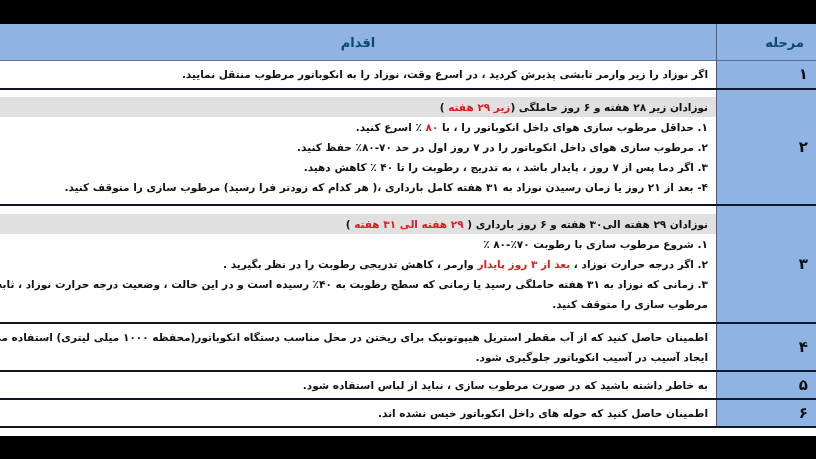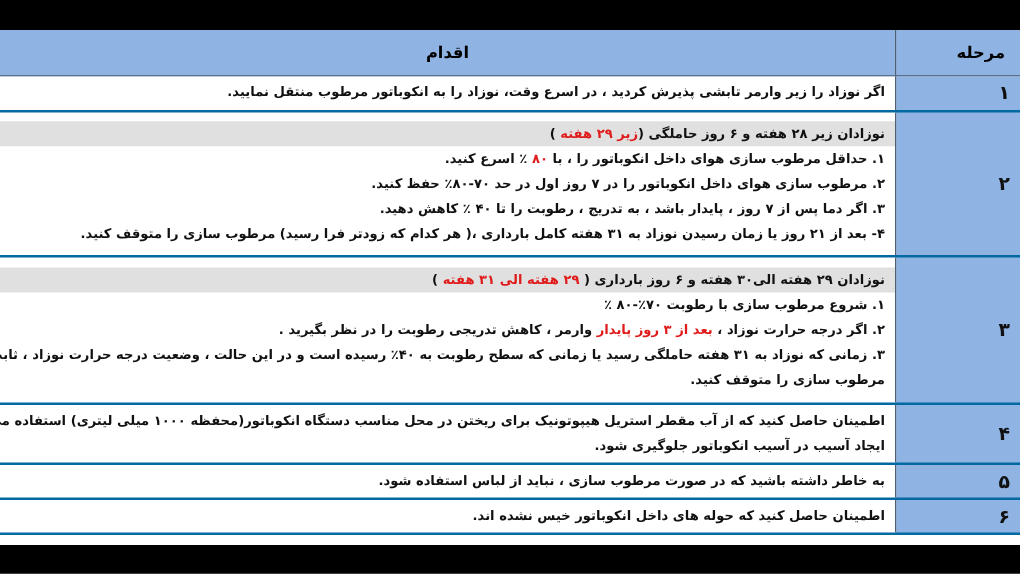--- a/index.html
+++ b/index.html
@@ -7,27 +7,27 @@
     width:816px; height:459px; background:#000; overflow:hidden;
     font-family:"DejaVu Sans", sans-serif; font-weight:bold;
   }
   .frame { position:absolute; left:0; top:24px; width:816px; height:412px; background:#fff; }
   table.main {
     position:absolute; left:0; top:0; width:816px;
     border-collapse:collapse; direction:rtl; table-layout:fixed;
   }
   table.main td, table.main th { padding:0; vertical-align:middle; }
   .hdr th {
-    background:#8fb4e3; height:36px; font-size:13px; color:#000000;
+    background:#8fb4e3; height:36px; font-size:13px; color:#0c4a6e;
     border-bottom:1px solid #5a6f8a;
   }
   .stage-col { width:87px; background:#8fb4e3; border-left:1px solid #4f5f73;
     text-align:right; padding-right:8px !important; font-size:15px; color:#111; }
   .act { text-align:right; padding:0 8px !important; color:#111; font-size:10.5px; line-height:20px; }
-  .row-sep td { border-bottom:2px solid #0369a1; }
+  .row-sep td { border-bottom:2px solid #0f172a; }
   .subhead { background:#e0e0e0; display:block; padding:0 8px; margin:0 -8px; }
   .red { color:#e01b1b; }
   .line { display:block; white-space:nowrap; }
   .hdr .stage-h { text-align:right; padding-right:12px; font-size:13px;margin-left:40px; }
 </style>
 </head>
 <body>
 
 <div class="frame">
 <table class="main">

